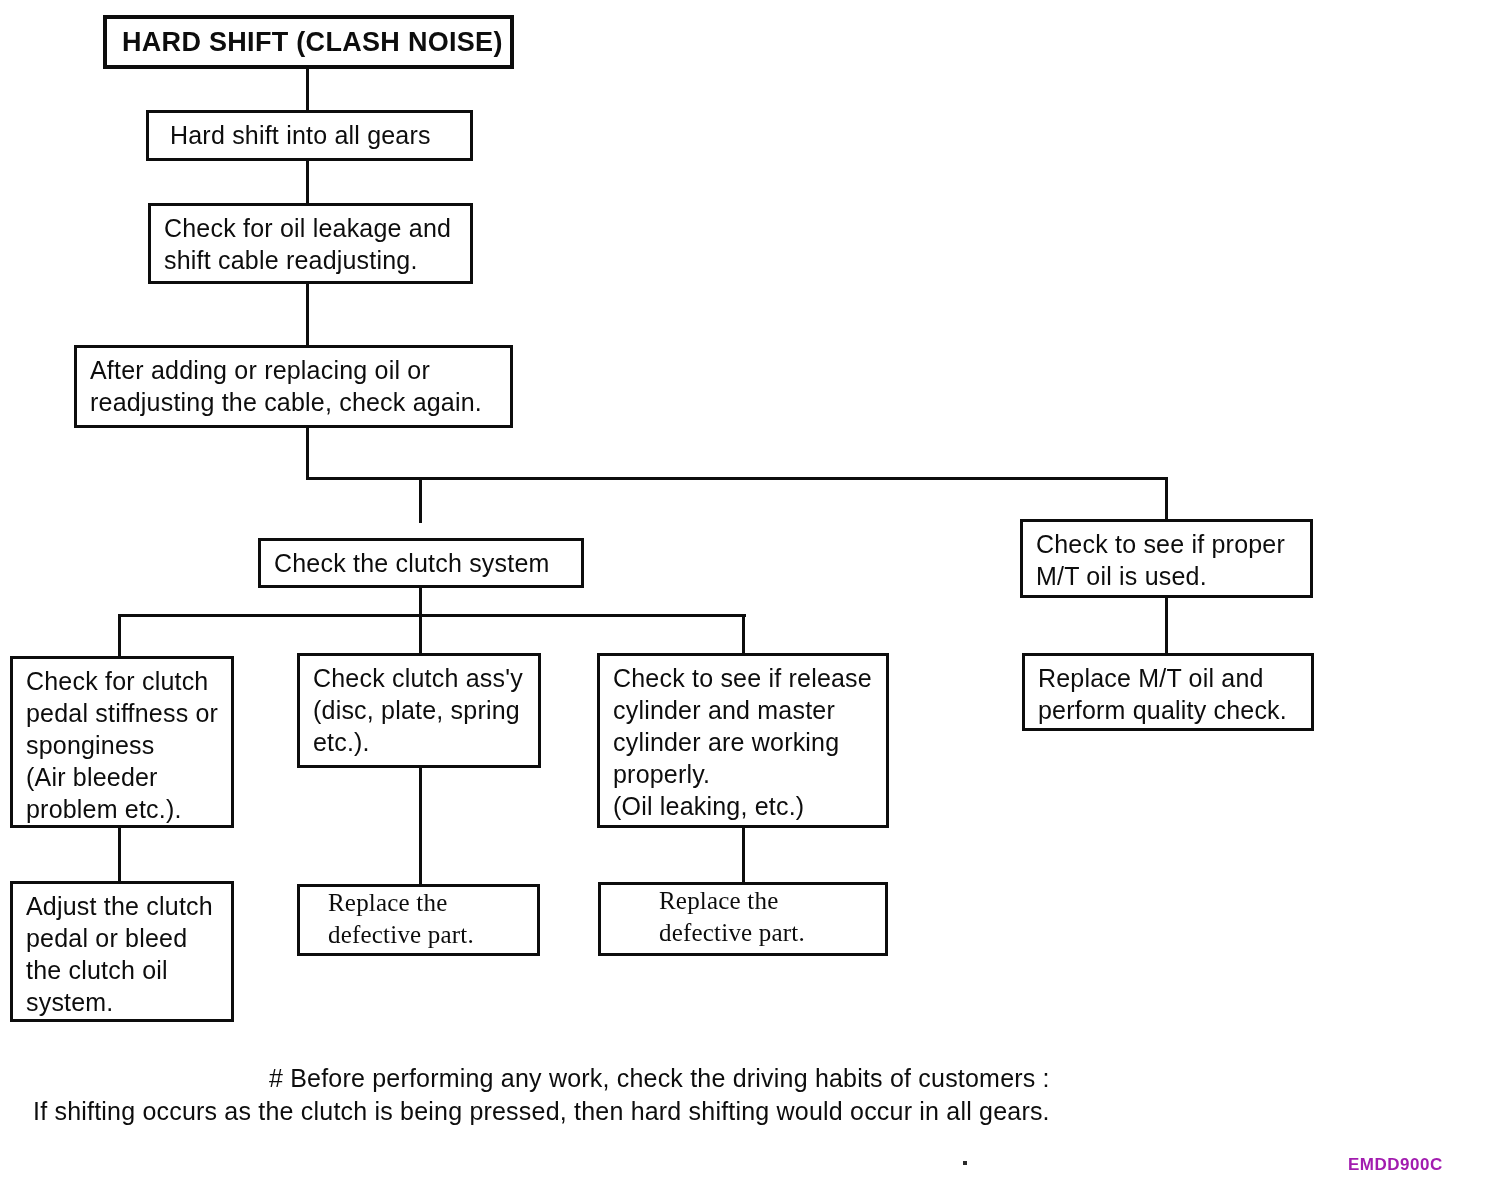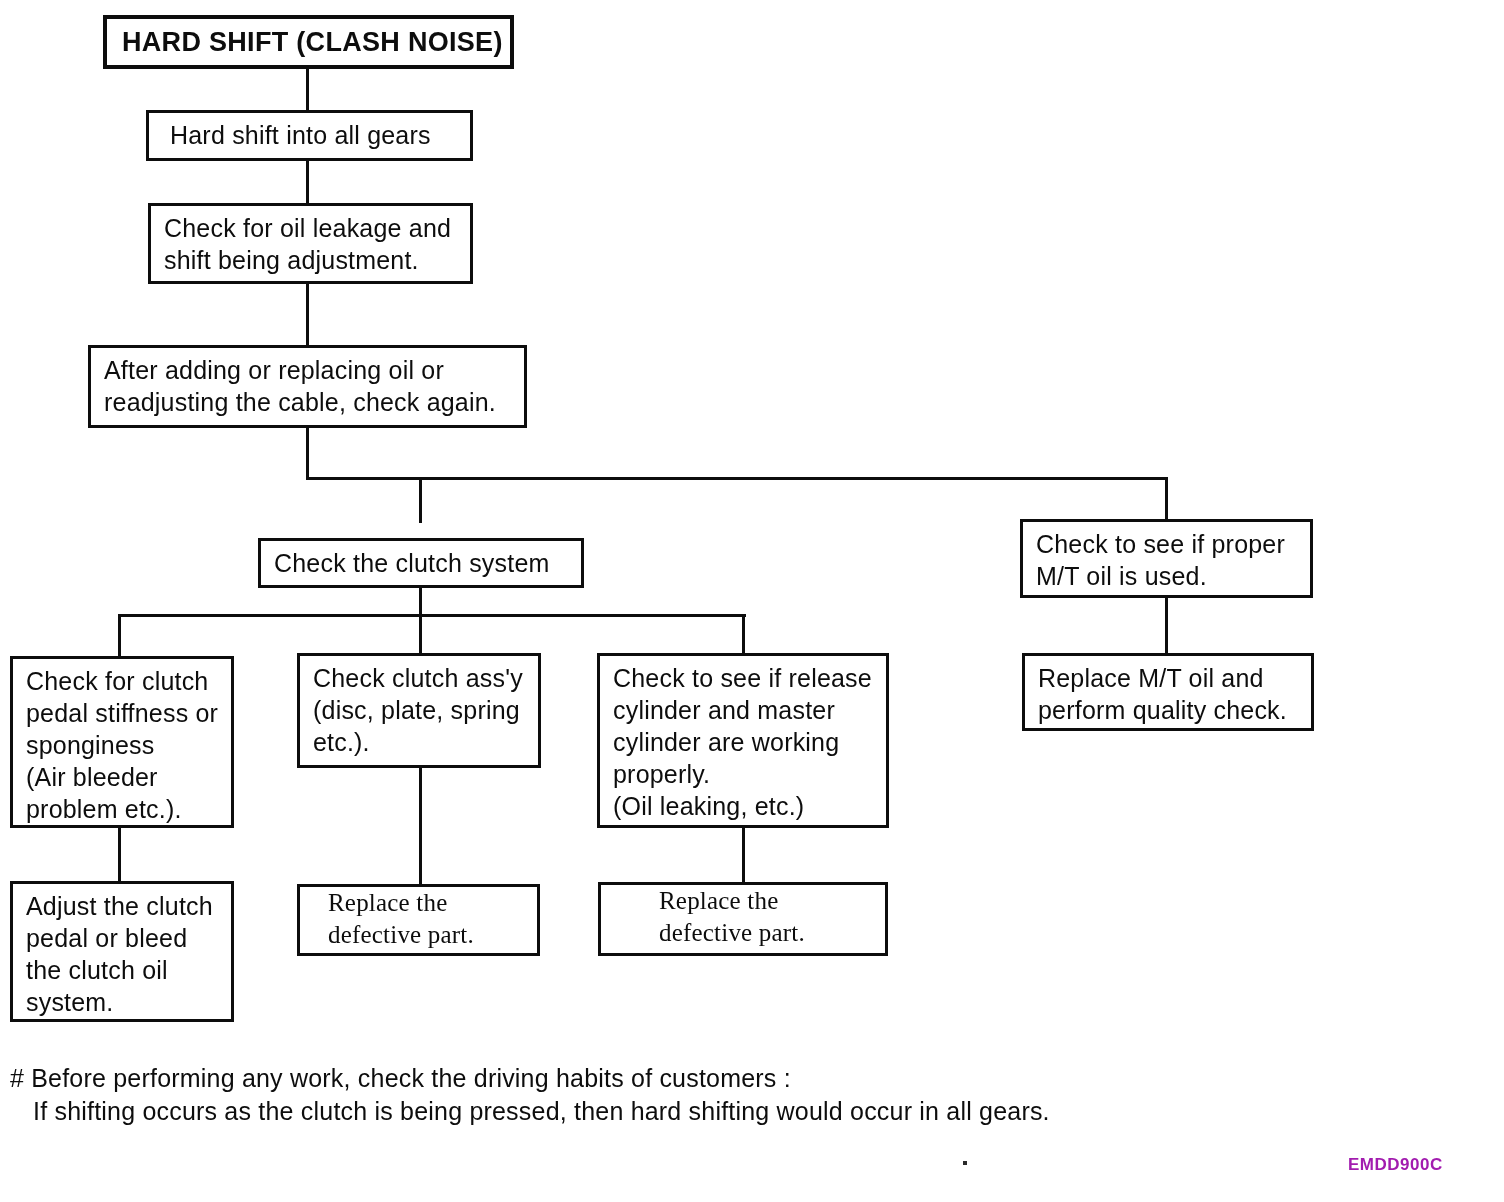--- a/index.html
+++ b/index.html
@@ -41,20 +41,21 @@
   .conn{
     position:absolute;
     background:var(--ink);
   }
   .footnote{
     position:absolute;
     left:10px;top:1062px;
     font-size:25px;
     line-height:33px;
     letter-spacing:0.2px;
+    text-align:right;
   }
   .footnote .fn2{margin-left:23px;}
   .doc-code{
     position:absolute;
     left:1348px;top:1155px;
     font-size:17px;
     font-weight:bold;
     letter-spacing:0.5px;
     color:#a21caf;
   }
@@ -85,23 +86,23 @@
   <div class="conn" style="left:118px;top:828px;width:3px;height:53px"></div>
   <div class="conn" style="left:419px;top:768px;width:3px;height:116px"></div>
   <div class="conn" style="left:742px;top:828px;width:3px;height:54px"></div>
   <div class="conn" style="left:1165px;top:598px;width:3px;height:55px"></div>
 
   <div class="node node--title" style="left:103px;top:15px;width:411px;height:54px">HARD SHIFT (CLASH NOISE)</div>
 
   <div class="node" style="left:146px;top:110px;width:327px;height:51px;padding-left:21px">Hard shift into all gears</div>
 
   <div class="node" style="left:148px;top:203px;width:325px;height:81px">Check for oil leakage and
-shift being adjustment.</div>
+shift cable readjusting.</div>
 
-  <div class="node" style="left:88px;top:345px;width:439px;height:83px">After adding or replacing oil or
+  <div class="node" style="left:74px;top:345px;width:439px;height:83px">After adding or replacing oil or
 readjusting the cable, check again.</div>
 
   <div class="node" style="left:258px;top:538px;width:326px;height:50px">Check the clutch system</div>
 
   <div class="node" style="left:1020px;top:519px;width:293px;height:79px">Check to see if proper
 M/T oil is used.</div>
 
   <div class="node" style="left:297px;top:653px;width:244px;height:115px">Check clutch ass'y
 (disc, plate, spring
 etc.).</div>

